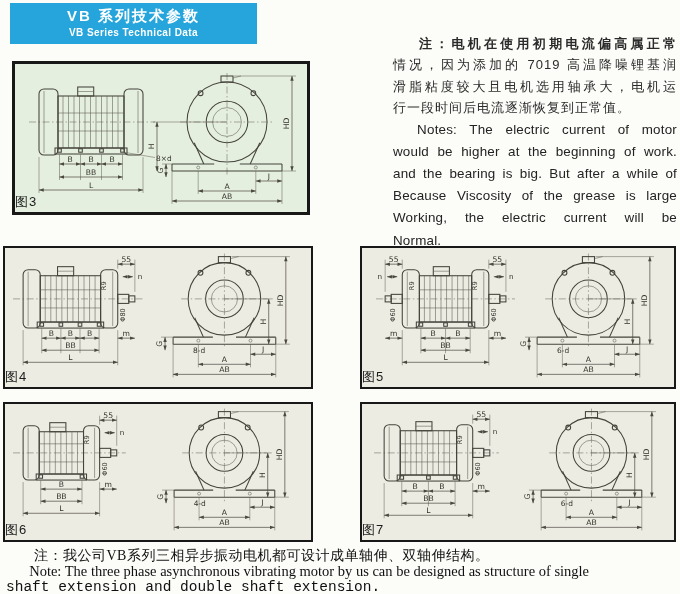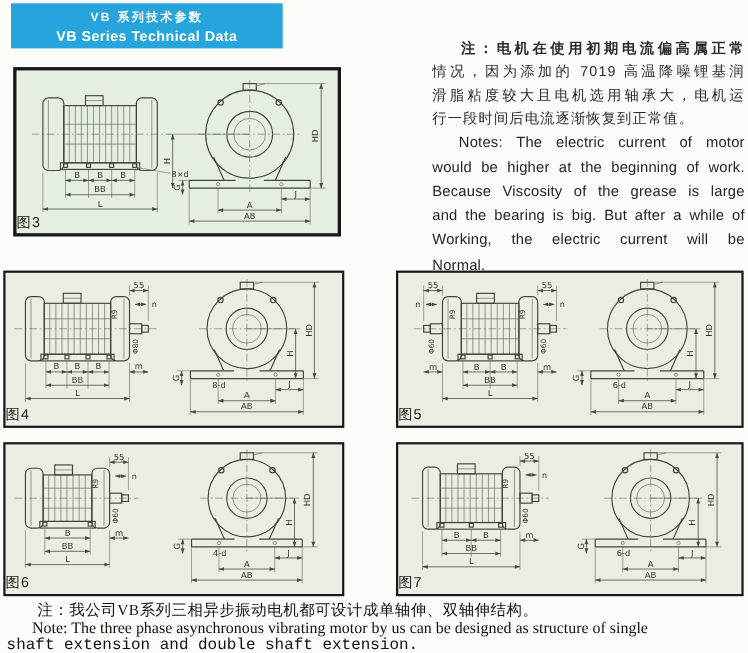--- a/index.html
+++ b/index.html
@@ -8,22 +8,22 @@
     width:680px;height:594px;
     background:#fcfcf9;
     font-family:"Liberation Sans", sans-serif;
     overflow:hidden;
   }
   .banner{
     position:absolute;left:10px;top:3px;width:247px;height:41px;
     display:flex;flex-direction:column;align-items:center;justify-content:center;
     color:#ffffff;
   }
-  .banner .zh{font-size:11px;font-weight:bold;letter-spacing:2px;line-height:18px;}
-  .banner .en{font-size:13px;font-weight:bold;letter-spacing:.4px;line-height:15px;}
+  .banner .zh{font-size:15px;font-weight:bold;letter-spacing:2px;line-height:18px;}
+  .banner .en{font-size:10px;font-weight:bold;letter-spacing:.4px;line-height:15px;}
   .panel{
     position:absolute;box-sizing:border-box;
     border:2px solid #181818;
   }
   .panel .drawing{position:absolute;inset:0;}
   .panel svg{display:block;width:100%;height:100%;}
   .panel .caption{
     position:absolute;bottom:1px;left:0;width:100%;
     text-align:left;font-size:13px;color:#1c1c1c;letter-spacing:1px;
   }
@@ -193,22 +193,22 @@
   <div class="caption">图3</div>
 </div>
 
 <div class="notes">
   <div class="zh-line zh-indent">注：电机在使用初期电流偏高属正常</div>
   <div class="zh-line">情况，因为添加的 7019 高温降噪锂基润</div>
   <div class="zh-line">滑脂粘度较大且电机选用轴承大，电机运</div>
   <div class="zh-line last">行一段时间后电流逐渐恢复到正常值。</div>
   <div class="en-line first">Notes: The electric current of motor</div>
   <div class="en-line">would be higher at the beginning of work.</div>
+  <div class="en-line">and the bearing is big. But after a while of</div>
   <div class="en-line">Because Viscosity of the grease is large</div>
-  <div class="en-line">and the bearing is big. But after a while of</div>
   <div class="en-line">Working, the electric current will be</div>
   <div class="en-line last">Normal.</div>
 </div>
 
 <div class="panel" id="fig4-panel" style="background-color: rgb(237, 236, 227);">
   <div class="drawing">
       <svg viewBox="0 0 304 137" preserveAspectRatio="xMidYMid meet">
         <defs>
           <marker id="ar-f1" viewBox="0 0 8 6" markerWidth="7.5" markerHeight="6" refX="7.6" refY="3" orient="auto-start-reverse">
             <path d="M0.4,0.4 L7.8,3 L0.4,5.6 Z" fill="#4a4940"></path>

